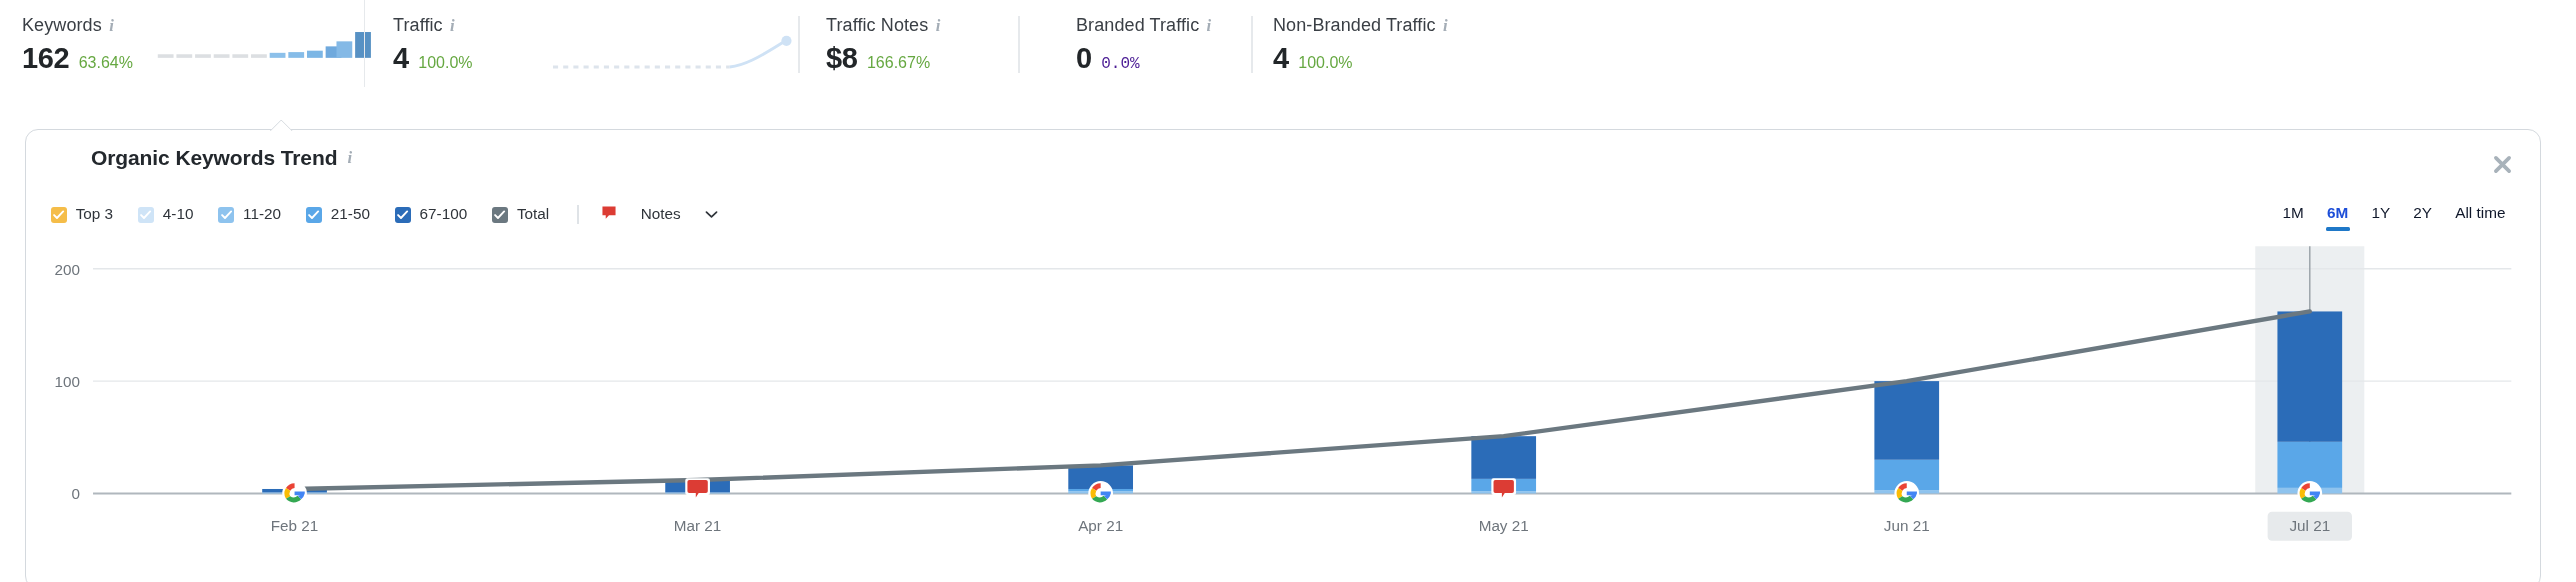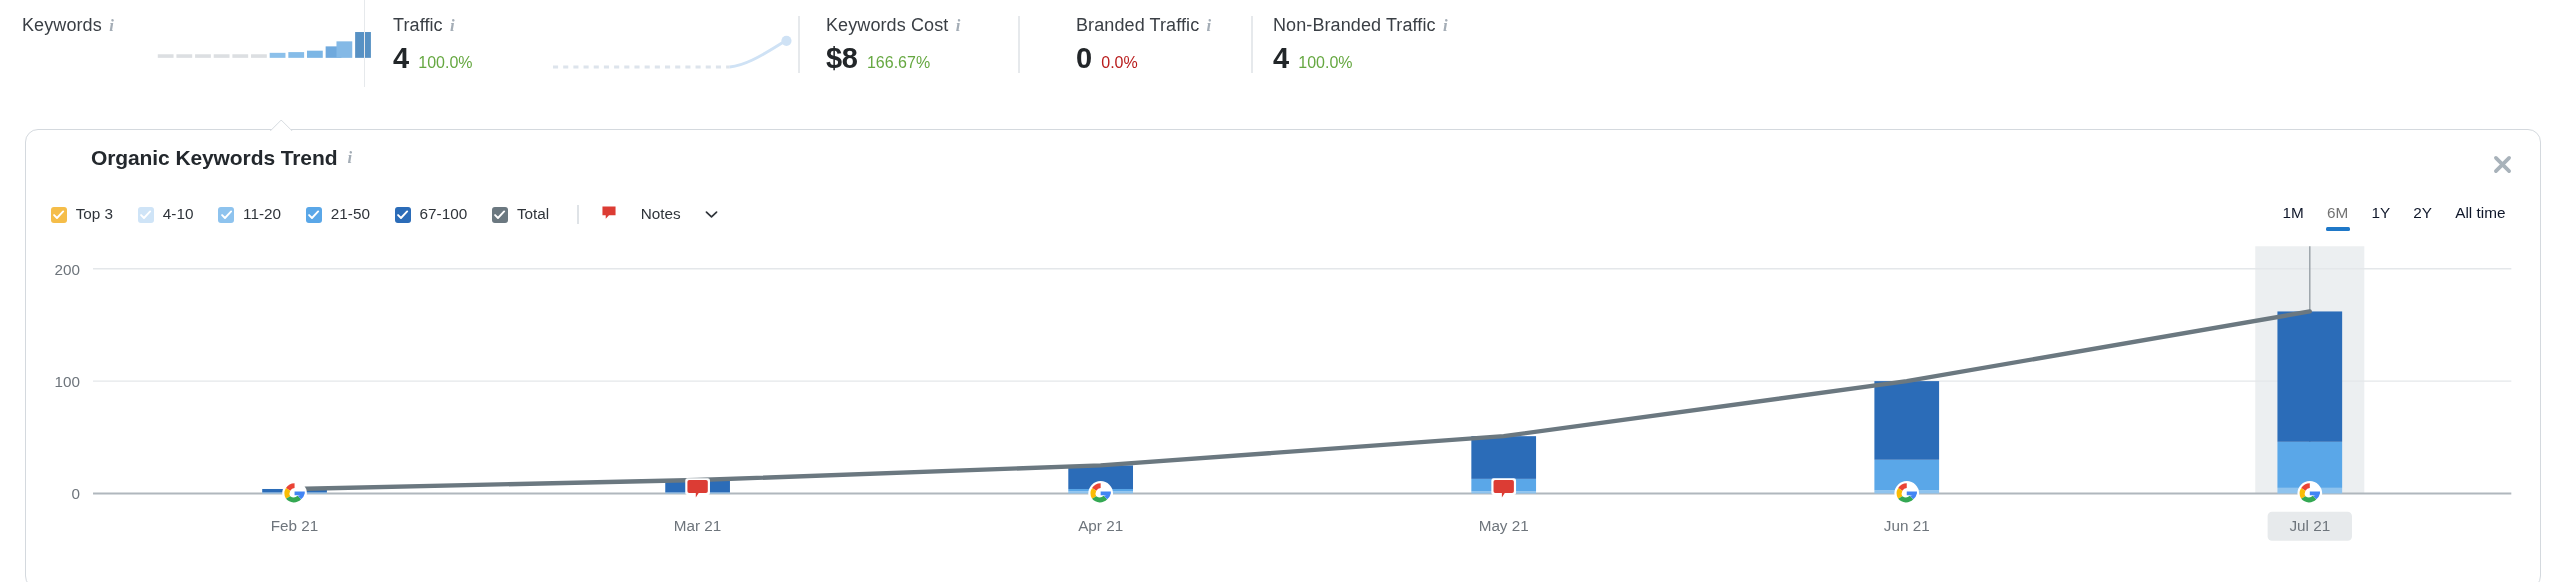--- a/index.html
+++ b/index.html
@@ -27,21 +27,21 @@
   .metric-title { font-size: 18px; color: #3a3f45; letter-spacing: 0.1px; }
   .info-icon {
     width: 11.6px; height: 14.6px; display:inline-block; position: relative; top:0.7px;
     color:#a4adb6; font-style: italic; font-family: "Liberation Serif", serif;
     font-size: 16.7px; line-height: 14.6px; font-weight: 700;
   }
   .metric-valrow { display: flex; align-items: baseline; gap: 9.5px; margin-top: 6.6px; }
   .metric-value { font-size: 29px; font-weight: 700; color: #222629; letter-spacing: -0.4px; }
   .metric-delta { font-size: 16px; font-weight: 400; }
   .delta-up { color: #66a841; }
-  .delta-flat { color: #b91c1c; }
+  .delta-flat { color: #4c1d95; font-family: Liberation Mono, monospace; }
 
   
   .spark { position: absolute; right: 17.5px; bottom: 22px; width: 204px; height: 41px; }
   .spark svg { display:block; }
 
   
   #panel {
     position: absolute; left: 25px; top: 129px; width: 2516px; height: 460px;
     border: 1.5px solid #d4d9de; border-radius: 13px; background: #fff; padding-left: 40px;
   }
@@ -77,21 +77,21 @@
   .legend-label { font-size: 15.3px; color: #2f343a; }
   .legend-sep { width: 1.5px; height: 19px; background: #dfe3e7; margin: 0 22px 0 2.9px; }
   #notes-btn { display:flex; align-items:center; gap: 24px; cursor:pointer; }
   #notes-label { font-size: 15.3px; color: #2f343a; }
 
   #range-row { position:absolute; right: 23px; top: 71px; display:flex; align-items:center; gap: 0; }
   .range-item {
     font-size: 15.3px; color: #0f172a; padding: 2.9px 11.6px 8.7px 11.6px; cursor: pointer;
     position: relative;
   }
-  .range-item.active { color: #737373; font-weight: 400; }
+  .range-item.active { color: #1d4ed8; font-weight: 700; }
   .range-item.active::after {
     content:""; position:absolute; left: 10.2px; right: 10.2px; bottom: 0; height: 3.6px;
     background:#1f78c8; border-radius:1.5px;
   }
 
   
   #chart-area { position: absolute; left: 0; top: 109px; width: 2516px; height: 349px; }
   #chart-svg { display: block; }
 
   .axis-label { font-size: 21px; fill: #6e757c; font-family: "Liberation Sans", sans-serif; }
@@ -102,20 +102,24 @@
 
 <div id="root">
 
   <div id="metrics">
 
     <div class="metric" style="width:364px">
       <div class="metric-inner">
         <div class="metric-head">
           <span class="metric-title">Keywords</span>
           <span class="info-icon">i</span>
+        </div>
+        <div class="metric-valrow">
+          <span class="metric-value">162</span>
+          <span class="metric-delta delta-up">63.64%</span>
         </div>
         <div class="spark" style="right:0;bottom:19px;width:208px;">
           <svg width="208" height="33" viewBox="0 0 285 46">
             <rect x="0" y="38" width="22" height="5" fill="#dcdfe2"></rect>
             <rect x="26" y="38" width="22" height="5" fill="#dcdfe2"></rect>
             <rect x="52" y="38" width="22" height="5" fill="#dcdfe2"></rect>
             <rect x="78" y="38" width="22" height="5" fill="#dcdfe2"></rect>
             <rect x="104" y="38" width="22" height="5" fill="#dcdfe2"></rect>
             <rect x="130" y="38" width="22" height="5" fill="#dcdfe2"></rect>
             <rect x="156" y="36" width="22" height="7" fill="#8cc0ea"></rect>
@@ -161,21 +165,21 @@
         <line x1="0" y1="52" x2="243" y2="52"></line>
       </g>
       <path d="M243,52 C262,50 282,40 318,17" fill="none" stroke="#cfe2f5" stroke-width="4"></path>
       <circle cx="321" cy="16" r="7" fill="#cfe2f5"></circle>
     </svg>
   </div>
 
   <div style="position:absolute;left:798px;top:16px;width:1.5px;height:57px;background:#e6e9ec;"></div>
   <div style="position:absolute;left:826px;top:16px;">
     <div class="metric-head">
-      <span class="metric-title">Keywords Cost</span>
+      <span class="metric-title">Traffic Notes</span>
       <span class="info-icon">i</span>
     </div>
     <div class="metric-valrow">
       <span class="metric-value">$8</span>
       <span class="metric-delta delta-up">166.67%</span>
     </div>
   </div>
 
   <div style="position:absolute;left:1018px;top:16px;width:1.5px;height:57px;background:#e6e9ec;"></div>
   <div style="position:absolute;left:1032px;top:16px;margin-left:44px;">

